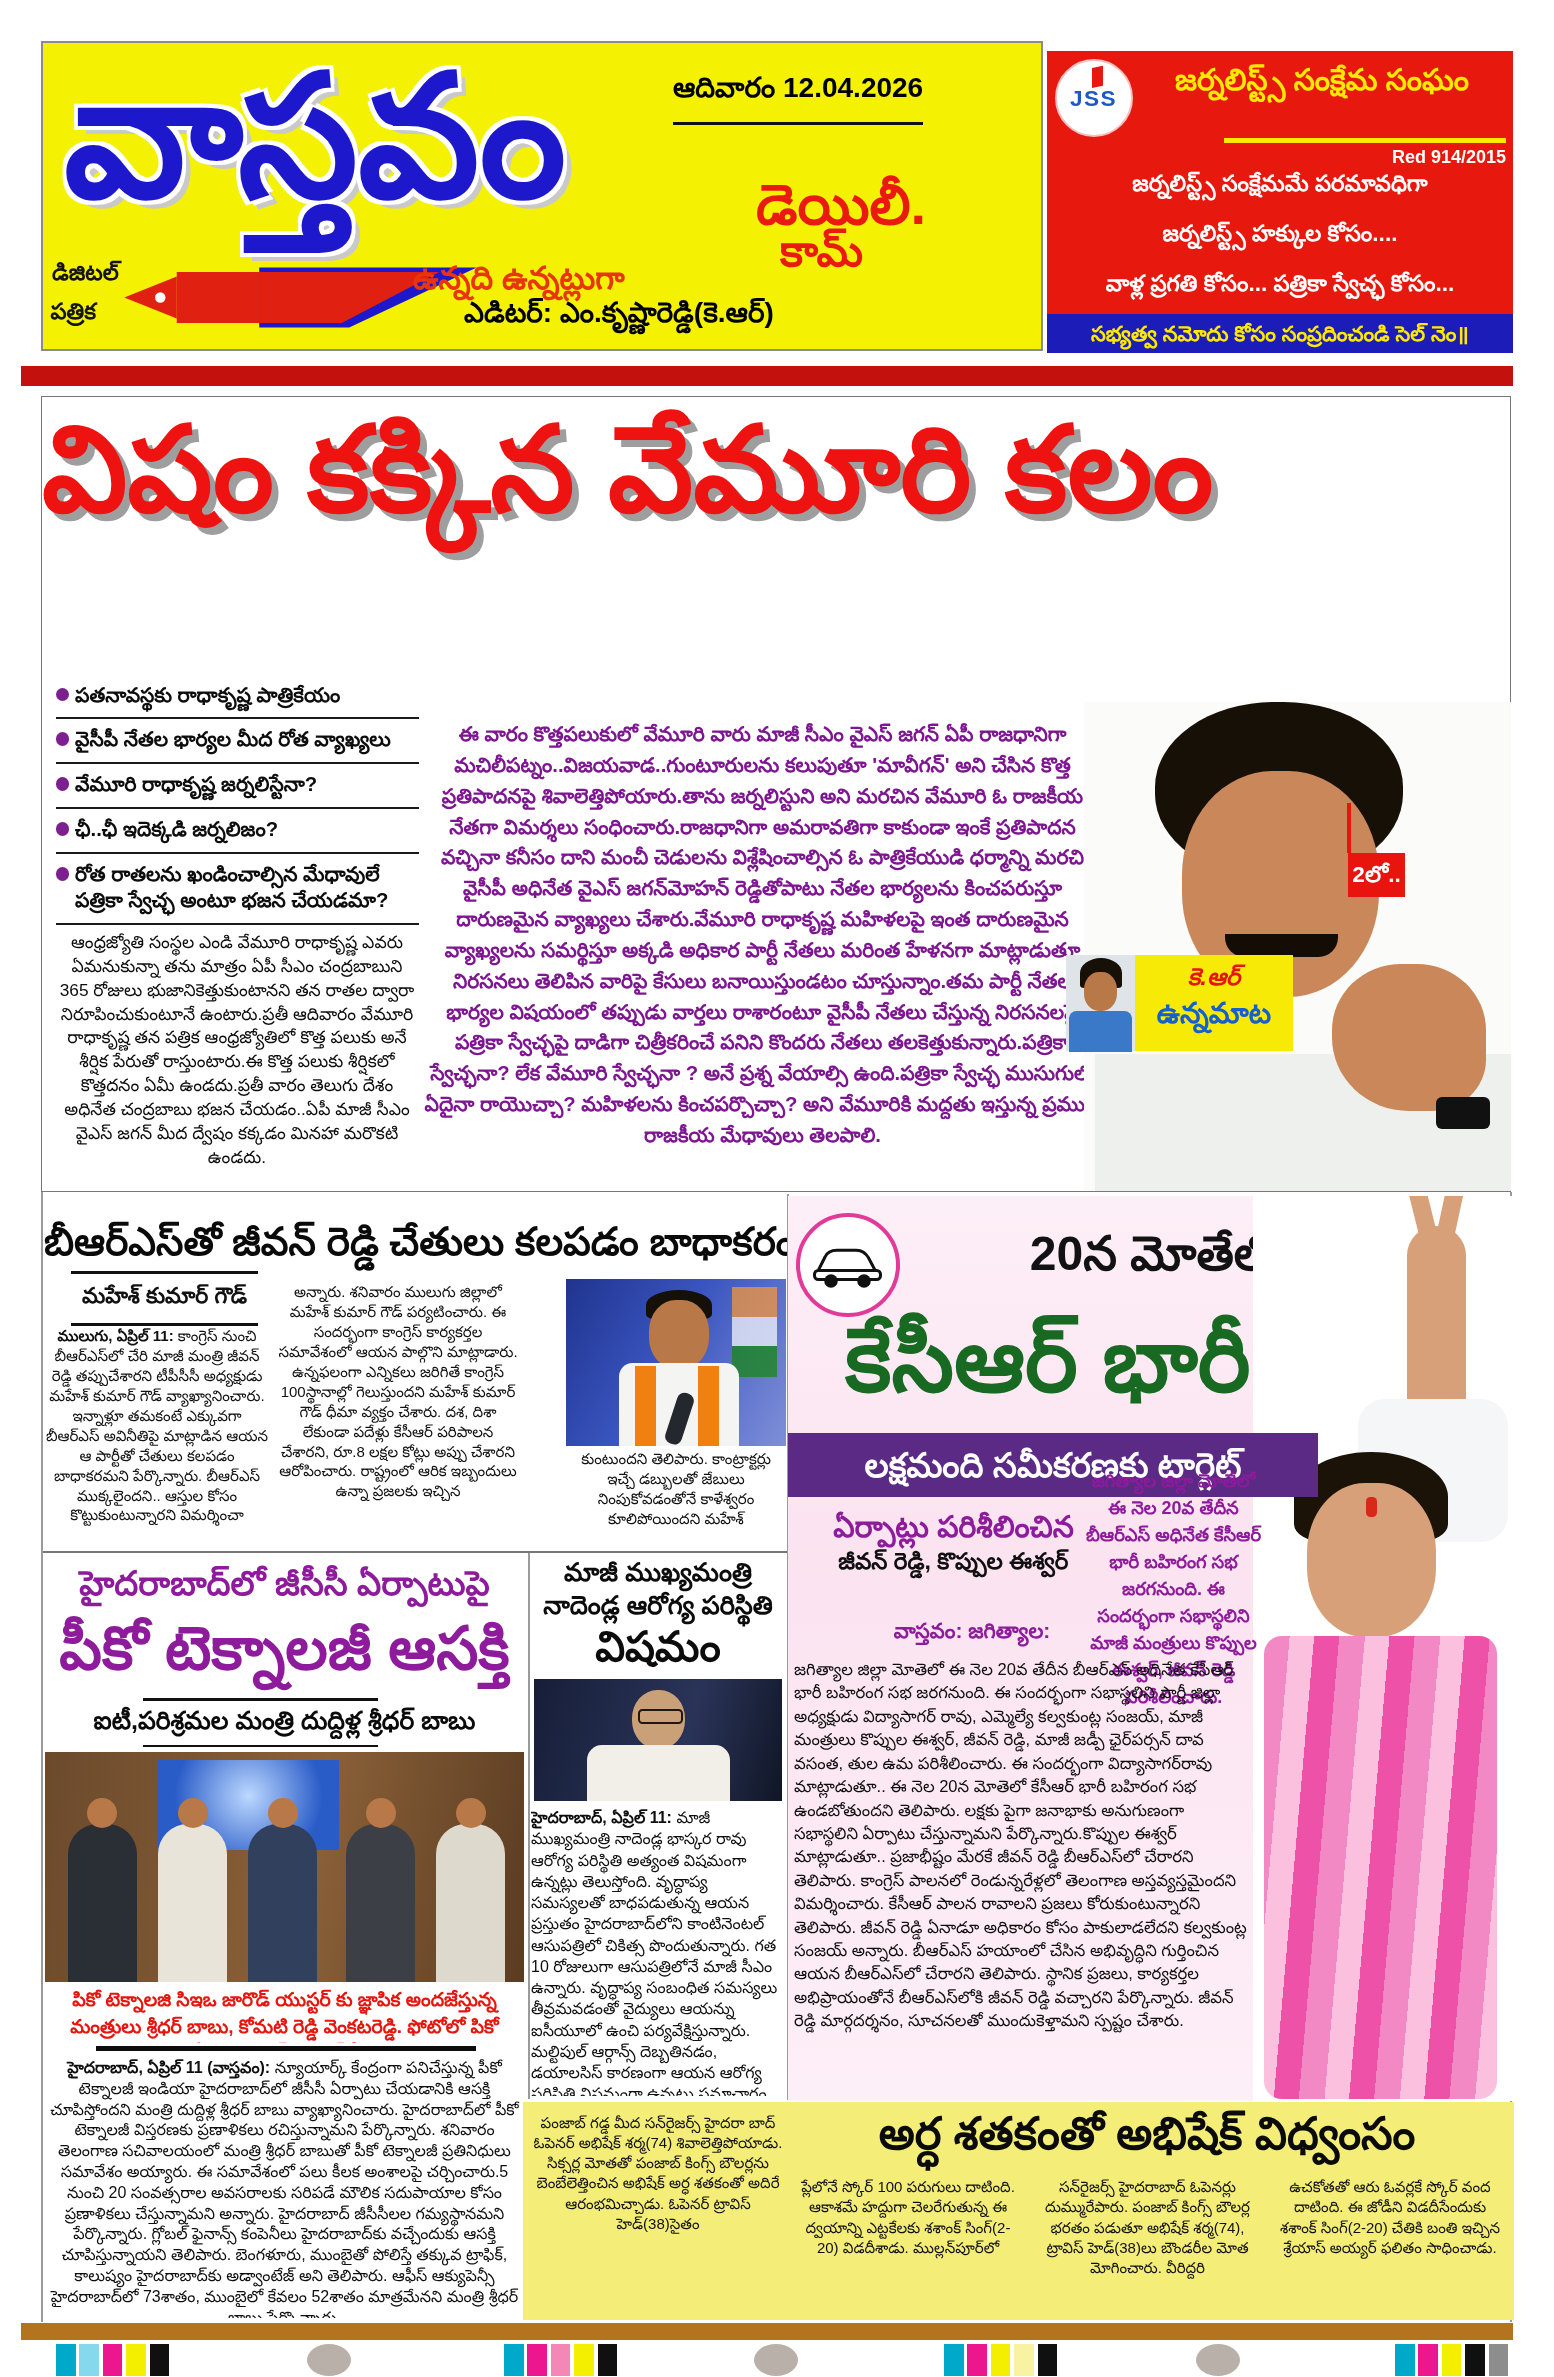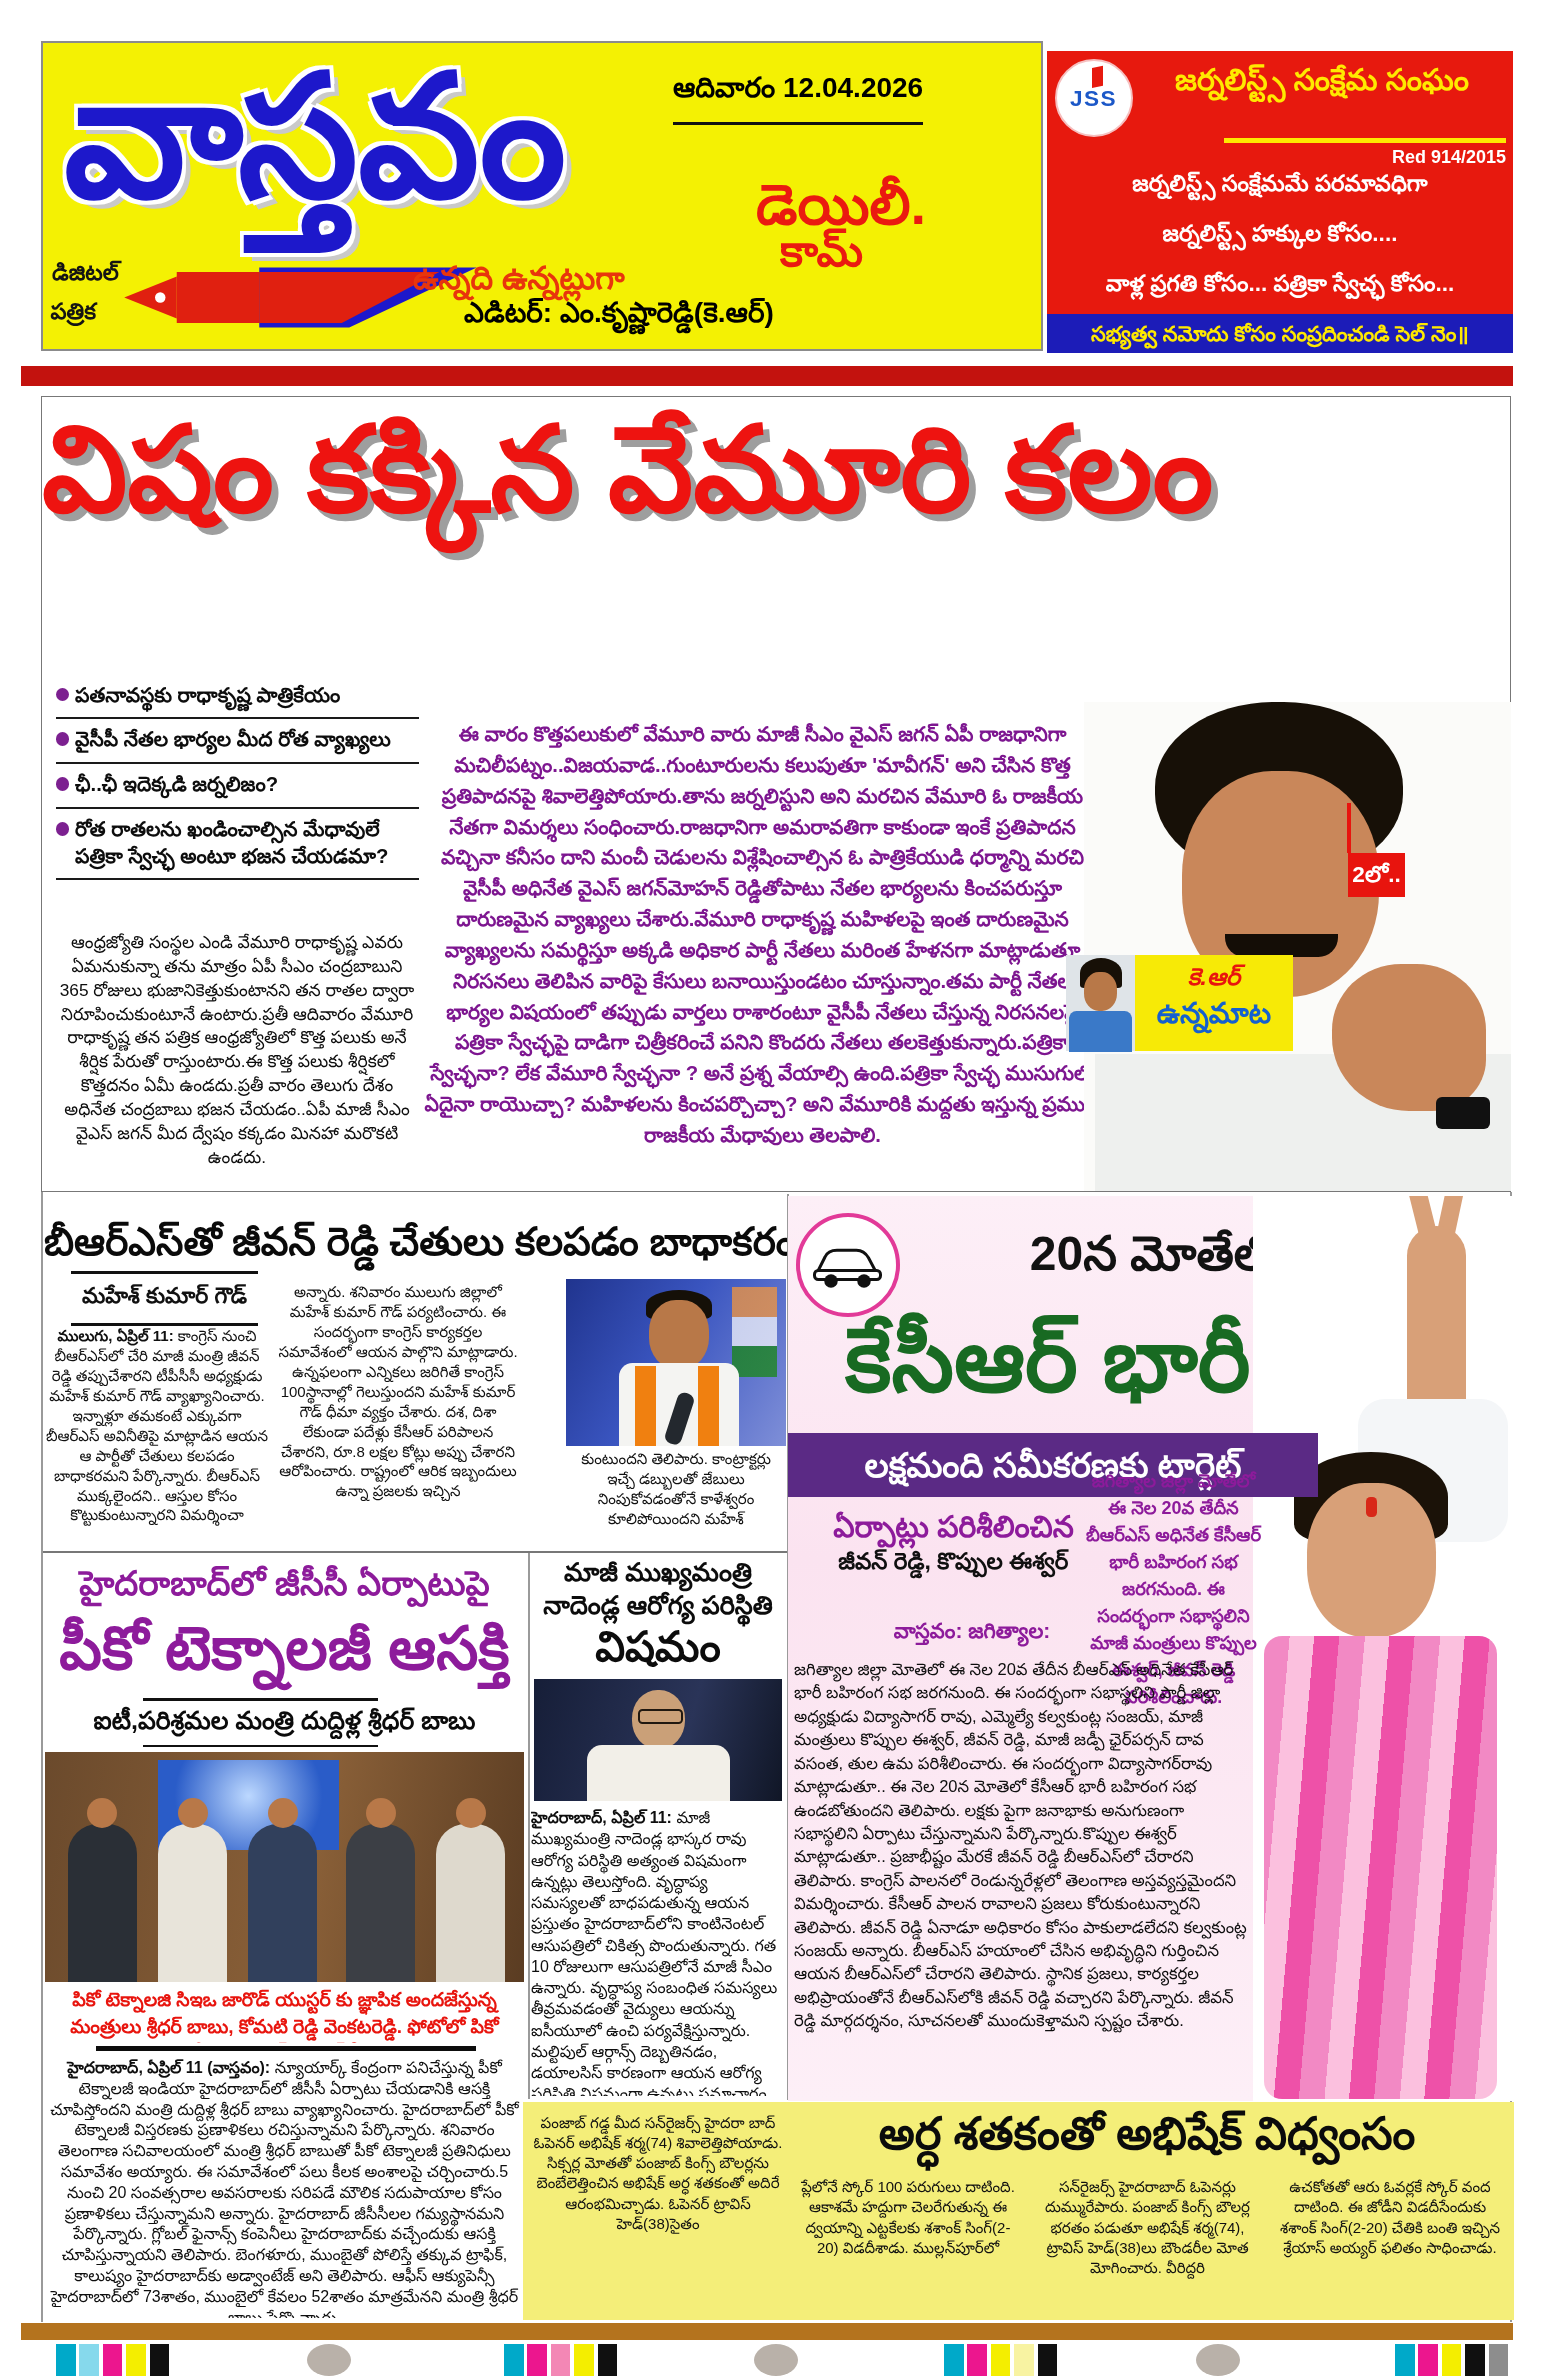--- a/index.html
+++ b/index.html
@@ -191,20 +191,24 @@
     <div class="bullet-item">
         <span class="bullet-dot"></span>
         <span>పతనావస్థకు రాధాకృష్ణ పాత్రికేయం</span>
       </div>
     <div class="bullet-item">
         <span class="bullet-dot"></span>
         <span>వైసీపీ నేతల భార్యల మీద రోత వ్యాఖ్యలు</span>
       </div>
     <div class="bullet-item">
         <span class="bullet-dot"></span>
+        <span>వేమూరి రాధాకృష్ణ జర్నలిస్టేనా?</span>
+      </div>
+    <div class="bullet-item">
+        <span class="bullet-dot"></span>
         <span>ఛీ..ఛీ ఇదెక్కడి జర్నలిజం?</span>
       </div>
     <div class="bullet-item">
         <span class="bullet-dot"></span>
         <span>రోత రాతలను ఖండించాల్సిన మేధావులే పత్రికా స్వేచ్ఛ అంటూ భజన చేయడమా?</span>
       </div>
   </div>
 
   <div class="abs left-para hid">ఆంధ్రజ్యోతి సంస్థల ఎండి వేమూరి రాధాకృష్ణ ఎవరు ఏమనుకున్నా తను మాత్రం ఏపీ సీఎం చంద్రబాబుని 365 రోజులు భుజానికెత్తుకుంటానని తన రాతల ద్వారా నిరూపించుకుంటూనే ఉంటారు.ప్రతీ ఆదివారం వేమూరి రాధాకృష్ణ తన పత్రిక ఆంధ్రజ్యోతిలో కొత్త పలుకు అనే శీర్షిక పేరుతో రాస్తుంటారు.ఈ కొత్త పలుకు శీర్షికలో కొత్తదనం ఏమీ ఉండదు.ప్రతీ వారం తెలుగు దేశం అధినేత చంద్రబాబు భజన చేయడం..ఏపీ మాజీ సీఎం వైఎస్ జగన్ మీద ద్వేషం కక్కడం మినహా మరొకటి ఉండదు.</div>
   <div class="abs mid-para hid">ఈ వారం కొత్తపలుకులో వేమూరి వారు మాజీ సీఎం వైఎస్ జగన్ ఏపీ రాజధానిగా మచిలీపట్నం..విజయవాడ..గుంటూరులను కలుపుతూ 'మావీగన్' అని చేసిన కొత్త ప్రతిపాదనపై శివాలెత్తిపోయారు.తాను జర్నలిస్టుని అని మరచిన వేమూరి ఓ రాజకీయ నేతగా విమర్శలు సంధించారు.రాజధానిగా అమరావతిగా కాకుండా ఇంకే ప్రతిపాదన వచ్చినా కనీసం దాని మంచీ చెడులను విశ్లేషించాల్సిన ఓ పాత్రికేయుడి ధర్మాన్ని మరచి వైసీపీ అధినేత వైఎస్ జగన్‌మోహన్ రెడ్డితోపాటు నేతల భార్యలను కించపరుస్తూ దారుణమైన వ్యాఖ్యలు చేశారు.వేమూరి రాధాకృష్ణ మహిళలపై ఇంత దారుణమైన వ్యాఖ్యలను సమర్థిస్తూ అక్కడి అధికార పార్టీ నేతలు మరింత హేళనగా మాట్లాడుతూ నిరసనలు తెలిపిన వారిపై కేసులు బనాయిస్తుండటం చూస్తున్నాం.తమ పార్టీ నేతల భార్యల విషయంలో తప్పుడు వార్తలు రాశారంటూ వైసీపీ నేతలు చేస్తున్న నిరసనలపై పత్రికా స్వేచ్ఛపై దాడిగా చిత్రీకరించే పనిని కొందరు నేతలు తలకెత్తుకున్నారు.పత్రికా స్వేచ్ఛనా? లేక వేమూరి స్వేచ్ఛనా ? అనే ప్రశ్న వేయాల్సి ఉంది.పత్రికా స్వేచ్ఛ ముసుగులో ఏదైనా రాయొచ్చా? మహిళలను కించపర్చొచ్చా? అని వేమూరికి మద్దతు ఇస్తున్న ప్రముఖ రాజకీయ మేధావులు తెలపాలి.</div>

